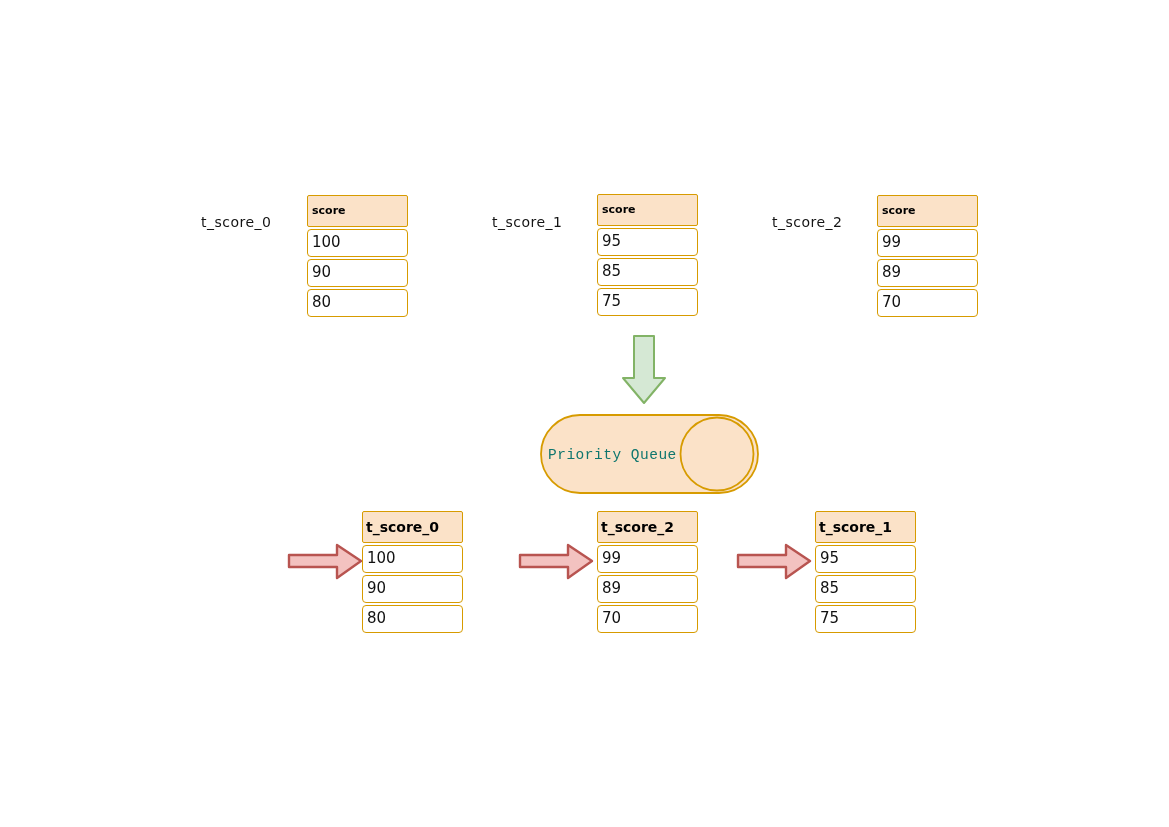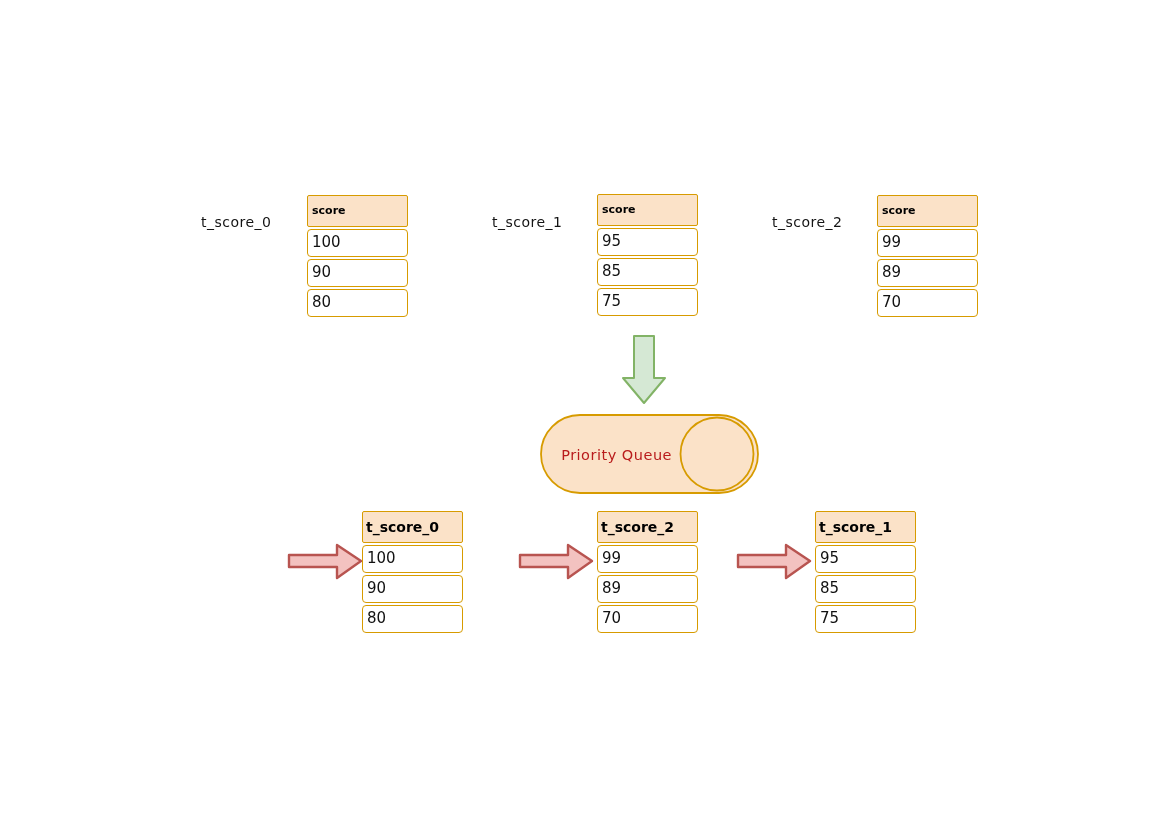--- a/index.html
+++ b/index.html
@@ -75,24 +75,25 @@
   .red-arrow-2 { left: 735px; top: 541px; }
 
   .cylinder-svg { position: absolute; left: 538px; top: 412px; }
   .queue-label {
     position: absolute;
     left: 548px;
     top: 447px;
     width: 124px;
     height: 20px;
     font-size: 14.5px;
-    text-align: right;
+    text-align: center;
     letter-spacing: 0.5px;
-    color: #b91c1c;
+    color: #0f766e;
     white-space: nowrap;
+    font-family: Liberation Mono, monospace;
   }
 </style>
 </head>
 <body>
 
 <div class="canvas">
 
   <div class="src-label lbl-0">t_score_0</div>
   <div class="src-label lbl-1">t_score_1</div>
   <div class="src-label lbl-2">t_score_2</div>

